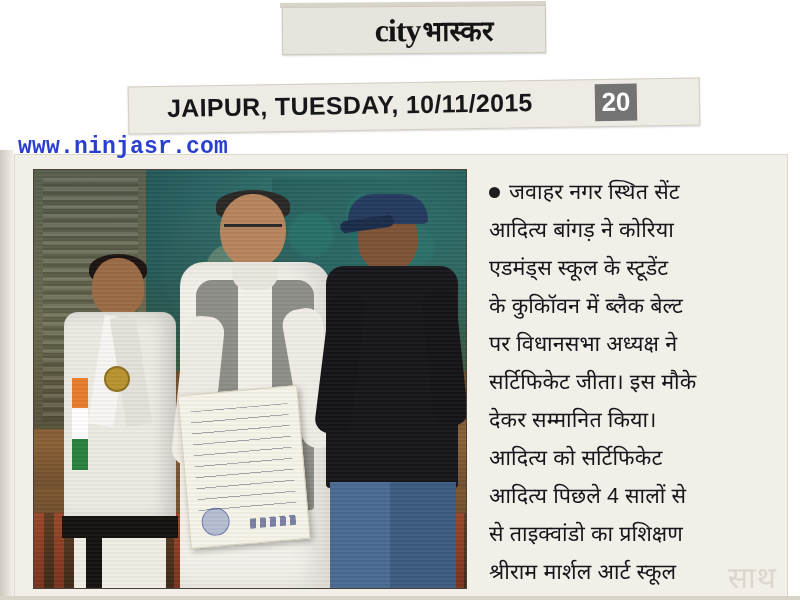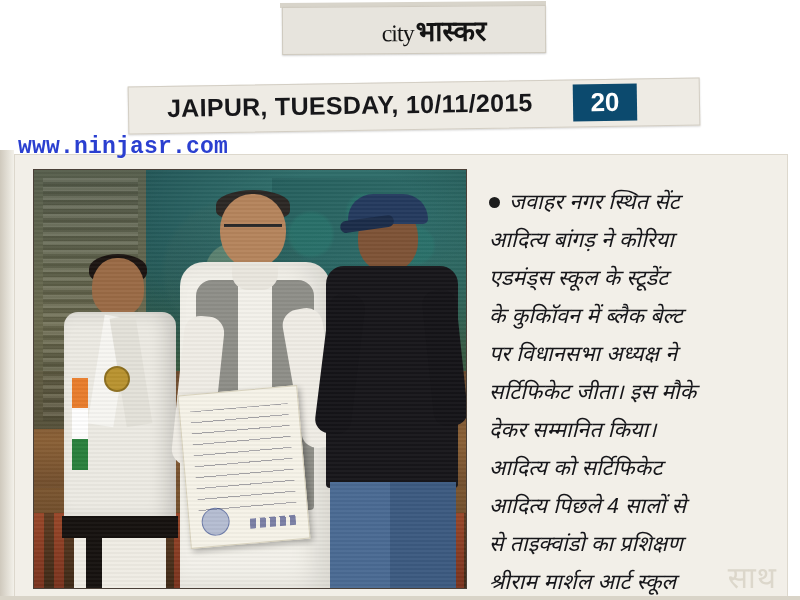--- a/index.html
+++ b/index.html
@@ -38,22 +38,22 @@
     overflow: hidden;
   }
   .masthead-inner {
     display: flex;
     align-items: baseline;
     gap: 2px;
     white-space: nowrap;
   }
   .mast-city {
     font-family: "Liberation Serif", serif;
-    font-weight: normal;
-    font-size: 24px;
+    font-weight: bold;
+    font-size: 32px;
     color: #141414;
     letter-spacing: -1px;
     margin-left: 40px;
   }
   .mast-bhaskar {
     font-family: "Liberation Sans", sans-serif;
     font-weight: bold;
     font-size: 28px;
     color: #141414;
   }
@@ -79,23 +79,23 @@
     font-size: 25px;
     font-weight: bold;
     color: #17171a;
     letter-spacing: 0.3px;
     white-space: nowrap;
   }
   .page-badge {
     position: absolute;
     right: 62px;
     top: 4px;
-    width: 64px;
+    width: 42px;
     height: 37px;
-    background: #0c4a6e;
+    background: #737373;
     color: #ffffff;
     font-family: "Liberation Sans", sans-serif;
     font-weight: bold;
     font-size: 26px;
     display: flex;
     align-items: center;
     justify-content: center;
   }
 
   
@@ -263,24 +263,23 @@
     position: absolute; inset: 0;
     background:
       repeating-linear-gradient(0deg, rgba(255,255,255,0.03) 0 2px, rgba(0,0,0,0.03) 2px 4px);
     pointer-events: none;
   }
 
   
   .textcol {
     position: absolute;
     left: 474px;
-    top: 28px;
+    top: 18px;
     width: 286px;
     height: 412px;
-    font-style: italic;
   }
   .bullet {
     position: absolute;
     left: 0px;
     top: 14px;
     width: 11px;
     height: 11px;
     border-radius: 50%;
     background: #1d1d1d;
   }

